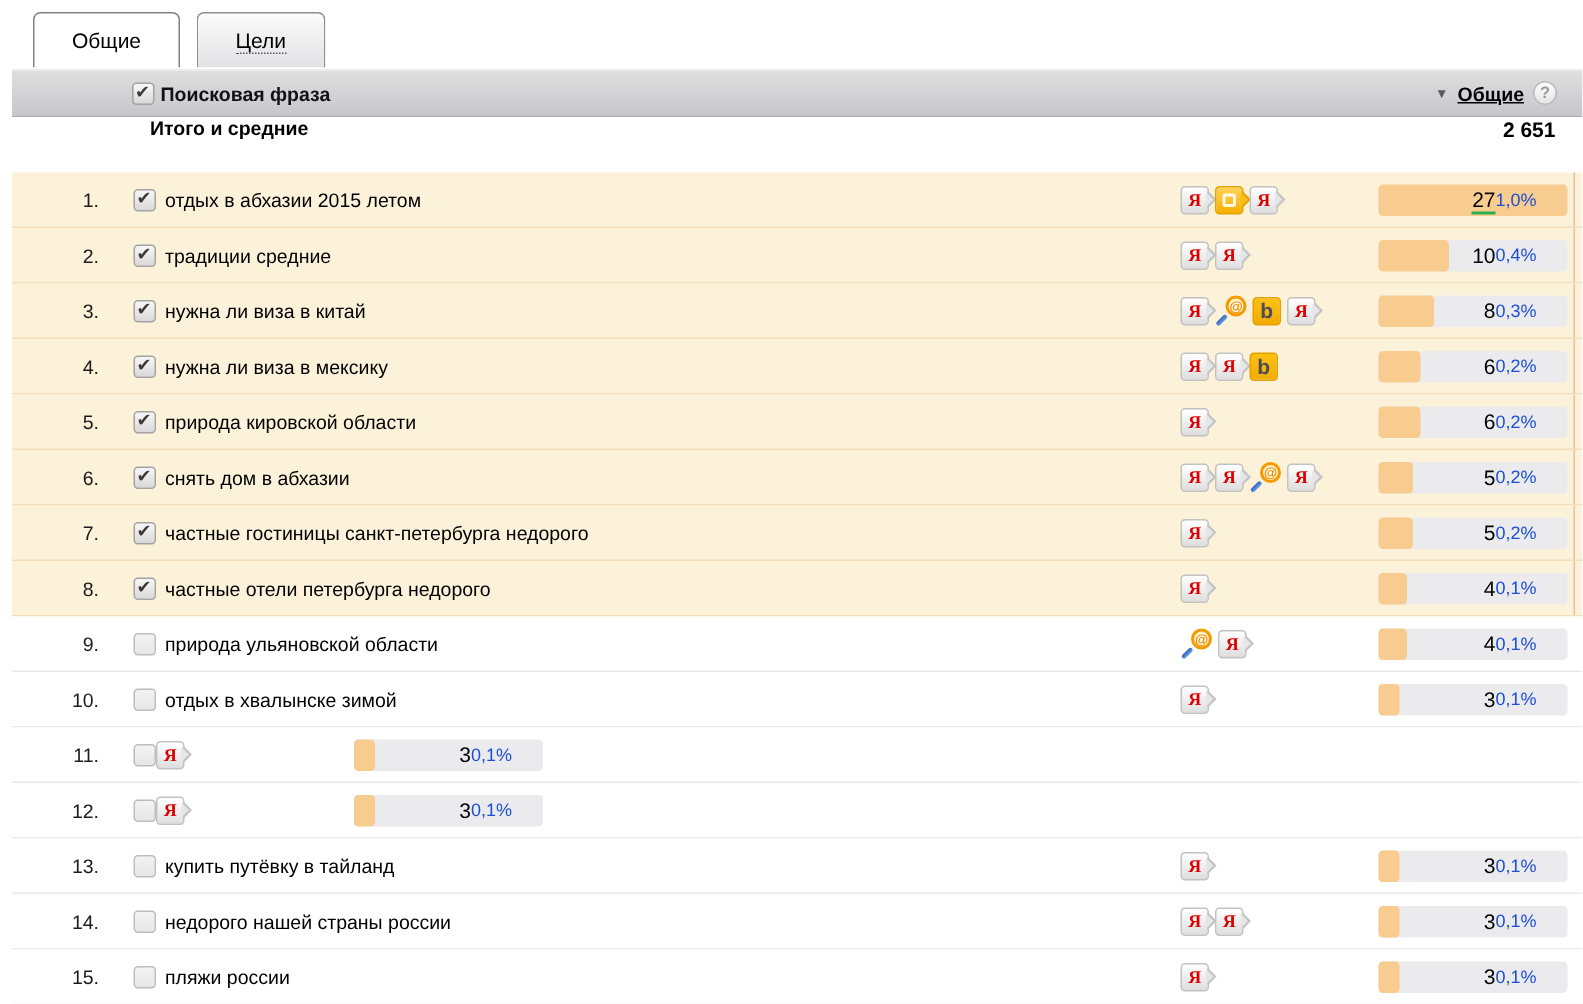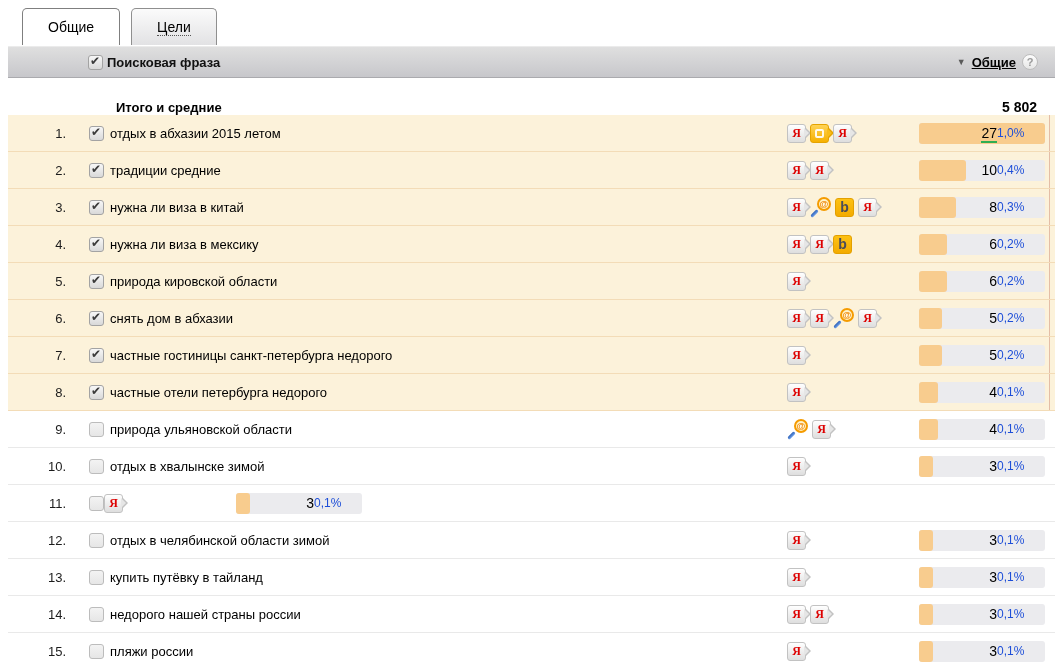--- a/index.html
+++ b/index.html
@@ -23,22 +23,22 @@
            display:flex; align-items:center; }
   .thead .label { margin-left:4px; font-size:13px; font-weight:bold; color:#111; }
   .visits-head { margin-left:auto; margin-right:17px; display:flex; align-items:center; gap:6px; }
   .sort-arrow { font-size:9px; color:#5a5a5a; }
   .visits-link { font-size:13px; font-weight:bold; color:#000; text-decoration:underline; cursor:pointer; }
   .help { width:16px; height:16px; border-radius:50%; border:1px solid #bdbdbd;
           background:linear-gradient(#fdfdfd,#e6e6e6); color:#9a9a9a; font-size:11px;
           font-weight:bold; display:flex; align-items:center; justify-content:center; cursor:pointer; }
 
   
-  .totals { position:absolute; top:78px; left:16px; right:0; height:37px; background:#fff;
-            display:flex; align-items:flex-end; }
+  .totals { position:absolute; top:78px; left:0; right:0; height:37px; background:#fff;
+            display:flex; align-items:flex-start; }
   .totals .t-label { margin-left:100px; font-size:13px; font-weight:bold; color:#000; }
   .totals .t-value { margin-left:auto; margin-right:18px; font-size:14px; font-weight:bold; color:#000; }
 
   
   .rows { position:absolute; top:115px; left:8px; right:0; }
   .row { height:37px; display:flex; align-items:center; background:#fff;
          border-bottom:1px solid #e9e9e9; position:relative; }
   .row.sel { background:#fcf2da; border-bottom-color:#f3dcb7; }
   .row.sel::after { content:""; position:absolute; right:5px; top:0; bottom:0; width:1px;
                     background:rgba(199,124,102,0.45); }
@@ -101,21 +101,21 @@
     <span class="label">Поисковая фраза</span>
     <div class="visits-head">
       <span class="sort-arrow">▼</span>
       <span class="visits-link">Общие</span>
       <span class="help">?</span>
     </div>
   </div>
 
   <div class="totals">
     <span class="t-label">Итого и средние</span>
-    <span class="t-value">5 802</span>
+    <span class="t-value">2 651</span>
   </div>
 
   <div class="rows">
   <div class="row sel">
     <span class="num">1.</span>
     <span class="cb on"></span>
     <span class="phrase">отдых в абхазии 2015 летом</span>
     <span class="icons">
           <span class="ic ic-ya">Я</span>
           <span class="ic ic-ys">
@@ -284,21 +284,20 @@
     <span class="bar">
       <i class="fill" style="width: 11.1111%;"></i>
       <span class="val">3</span>
       <span class="pct">0,1%</span>
     </span>
   </div>
 
   <div class="row">
     <span class="num">12.</span>
     <span class="cb off"></span>
-    <span class="phrase">отдых в челябинской области зимой</span>
     <span class="icons">
           <span class="ic ic-ya">Я</span>
         </span>
     <span class="bar">
       <i class="fill" style="width: 11.1111%;"></i>
       <span class="val">3</span>
       <span class="pct">0,1%</span>
     </span>
   </div>
 

